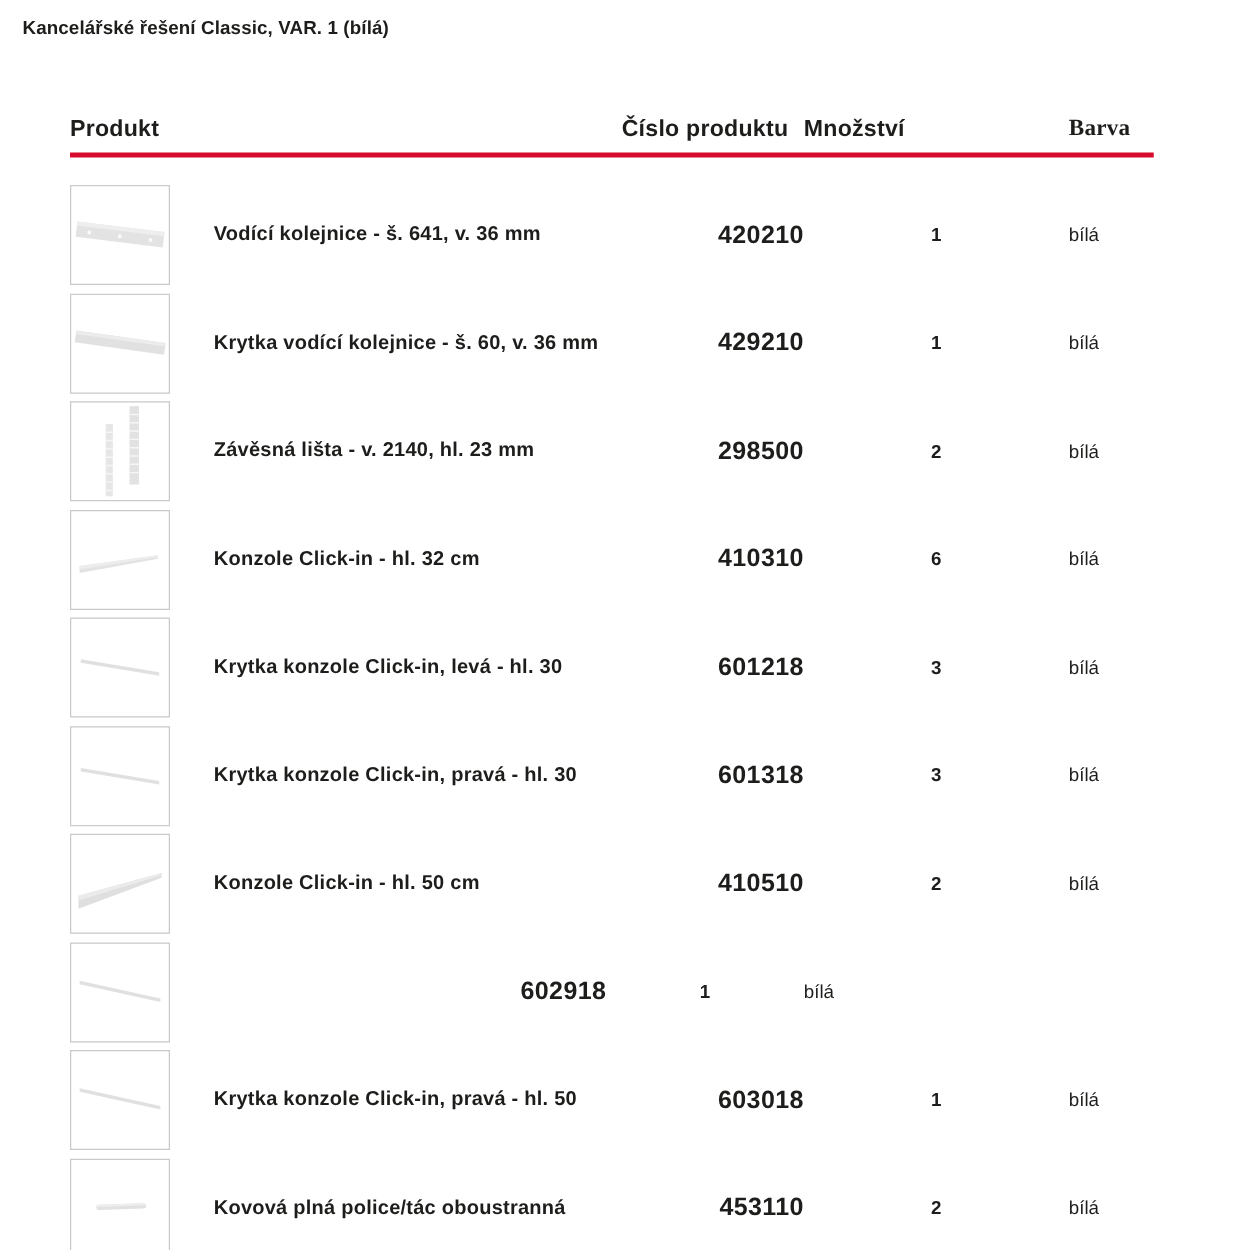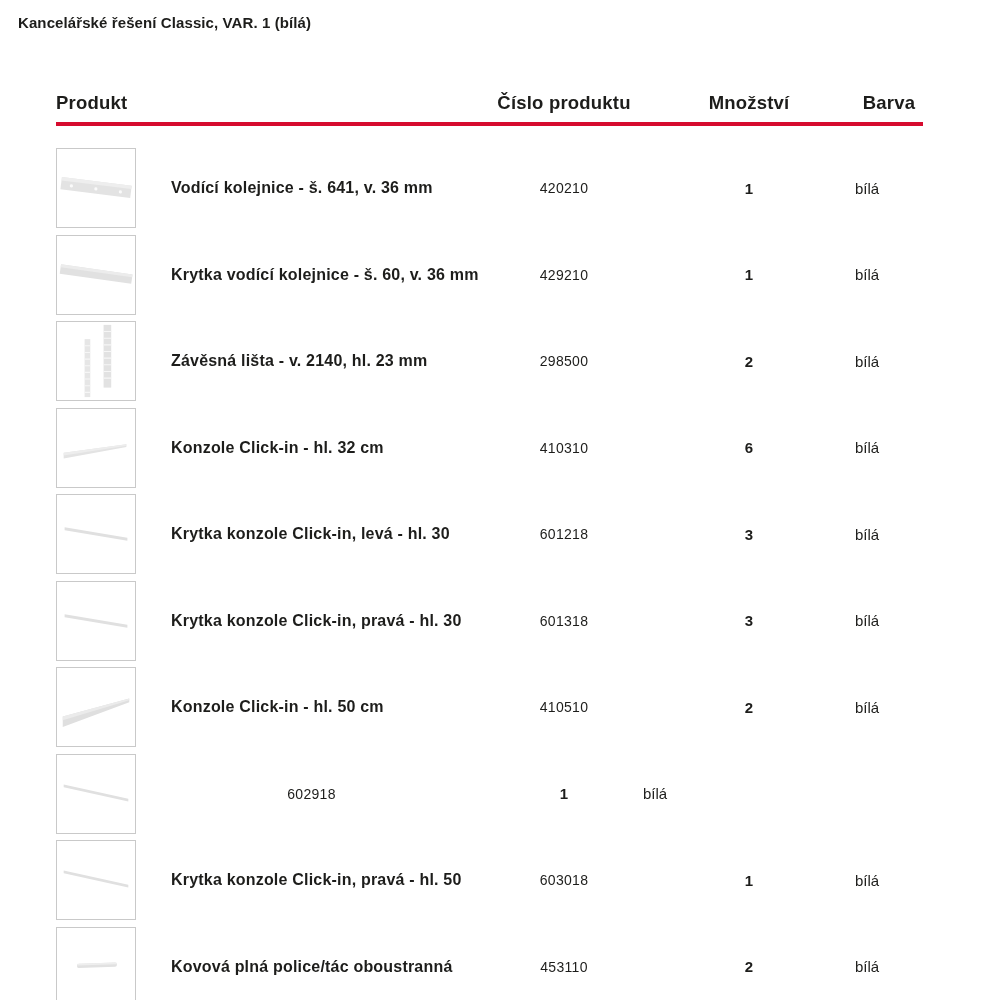--- a/index.html
+++ b/index.html
@@ -39,22 +39,22 @@
 
   .thead {
     align-items: end;
     height: 28px;
     font-size: 18.5px;
     font-weight: 700;
     letter-spacing: 0.2px;
   }
   .th-product { grid-column: 1 / span 2; text-align: left; }
   .th-number  { text-align: center; white-space: nowrap; }
-  .th-qty     { text-align: center; white-space: nowrap; }
-  .th-color   { text-align: center; white-space: nowrap; }
+  .th-qty     { white-space: nowrap; }
+  .th-color   { text-align: left; white-space: nowrap; font-family: Liberation Serif, serif; }
 
   .header-underline {
     height: 4px;
     margin-top: 8px;
     background: #d60b2e;
   }
 
   .tbody { margin-top: 19px; }
 
   .row {
@@ -76,23 +76,23 @@
   .thumb svg { display: block; }
 
   .cell-name {
     padding-left: 33px;
     font-size: 16px;
     font-weight: 700;
     letter-spacing: 0.2px;
     white-space: nowrap;
   }
   .cell-number {
-    text-align: center;
-    font-size: 14px;
-    font-weight: 400;
+    text-align: right;
+    font-size: 20px;
+    font-weight: 700;
     letter-spacing: 0.3px;
   }
   .cell-qty {
     text-align: center;
     font-size: 15px;
     font-weight: 700;
   }
   .cell-color {
     font-size: 15px;
     font-weight: 400;

